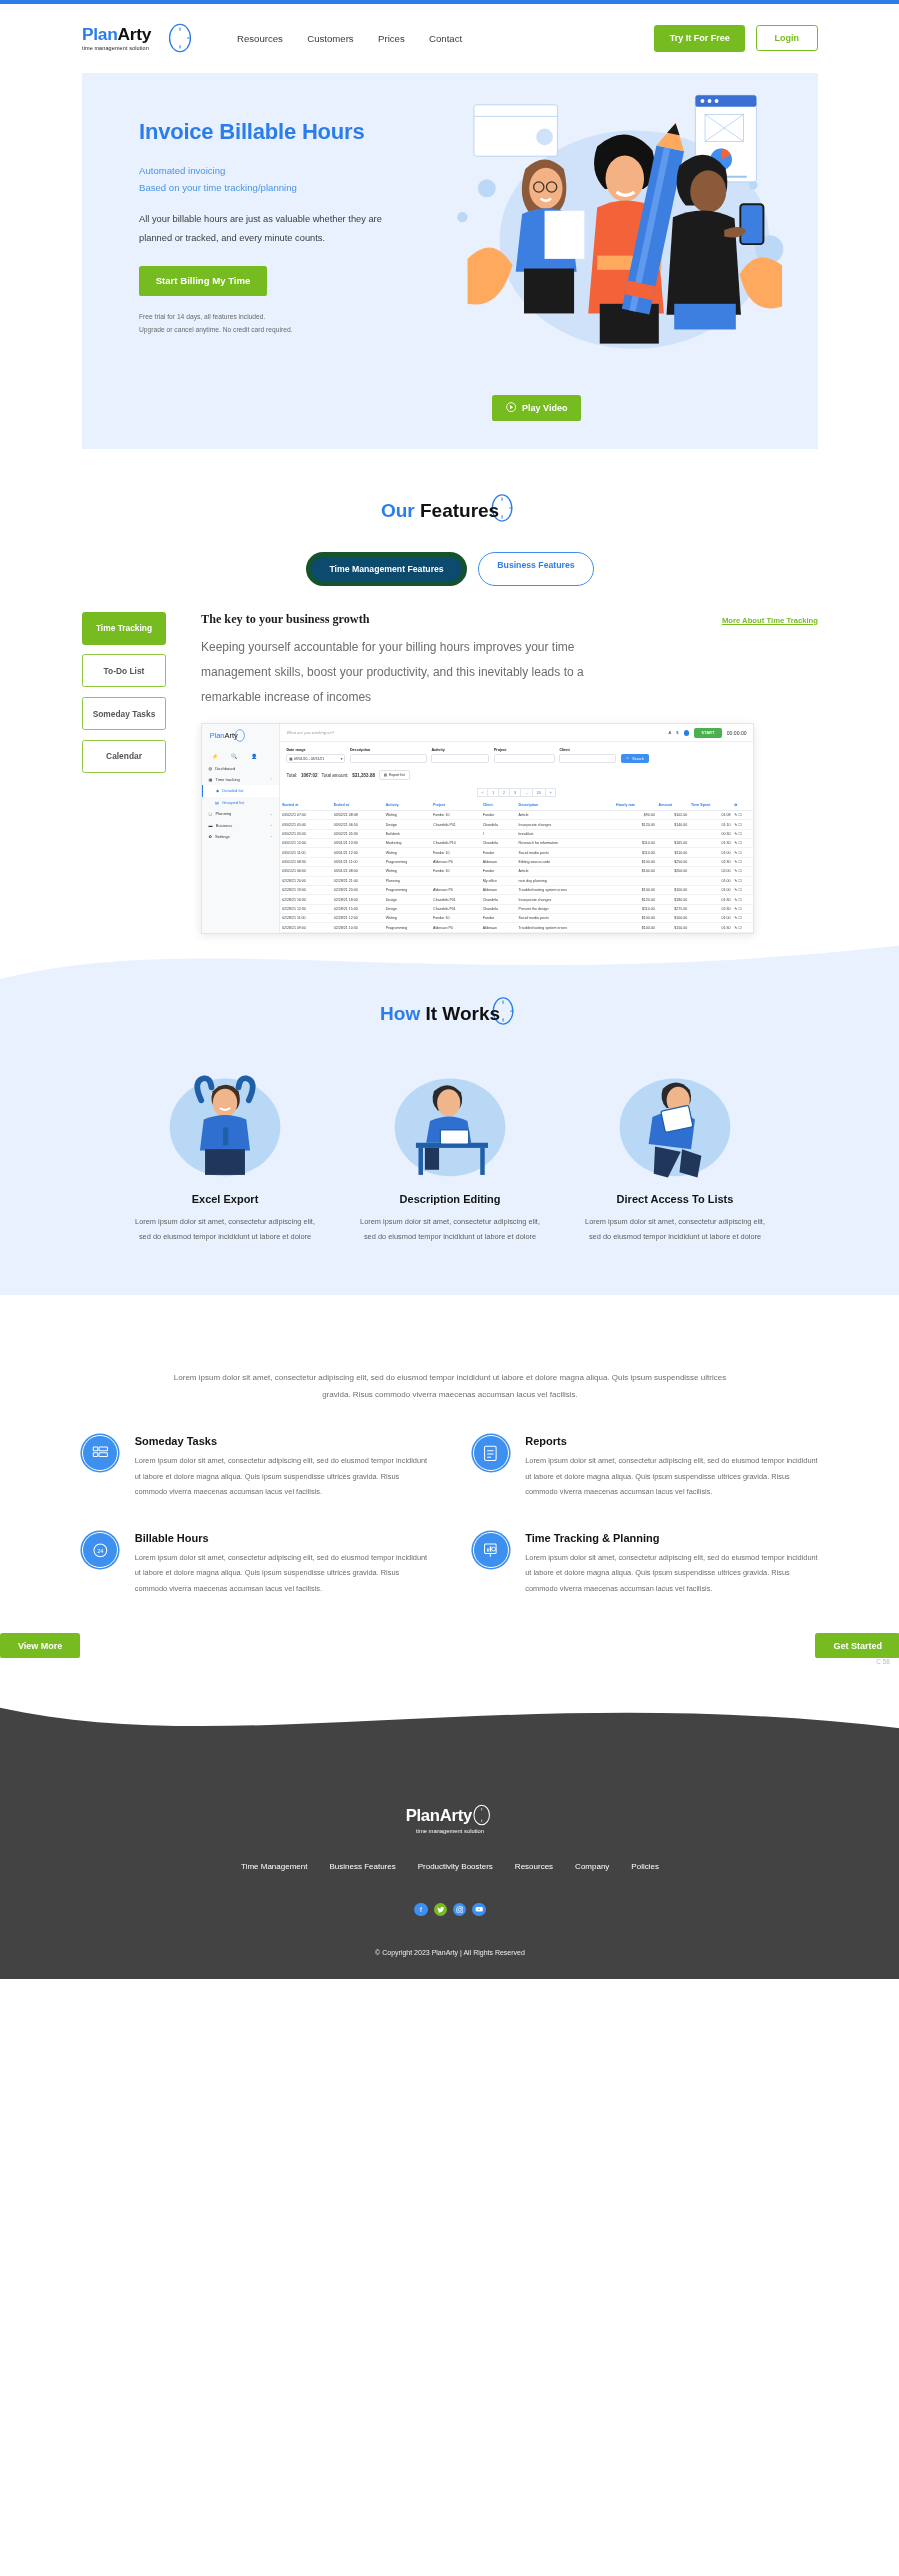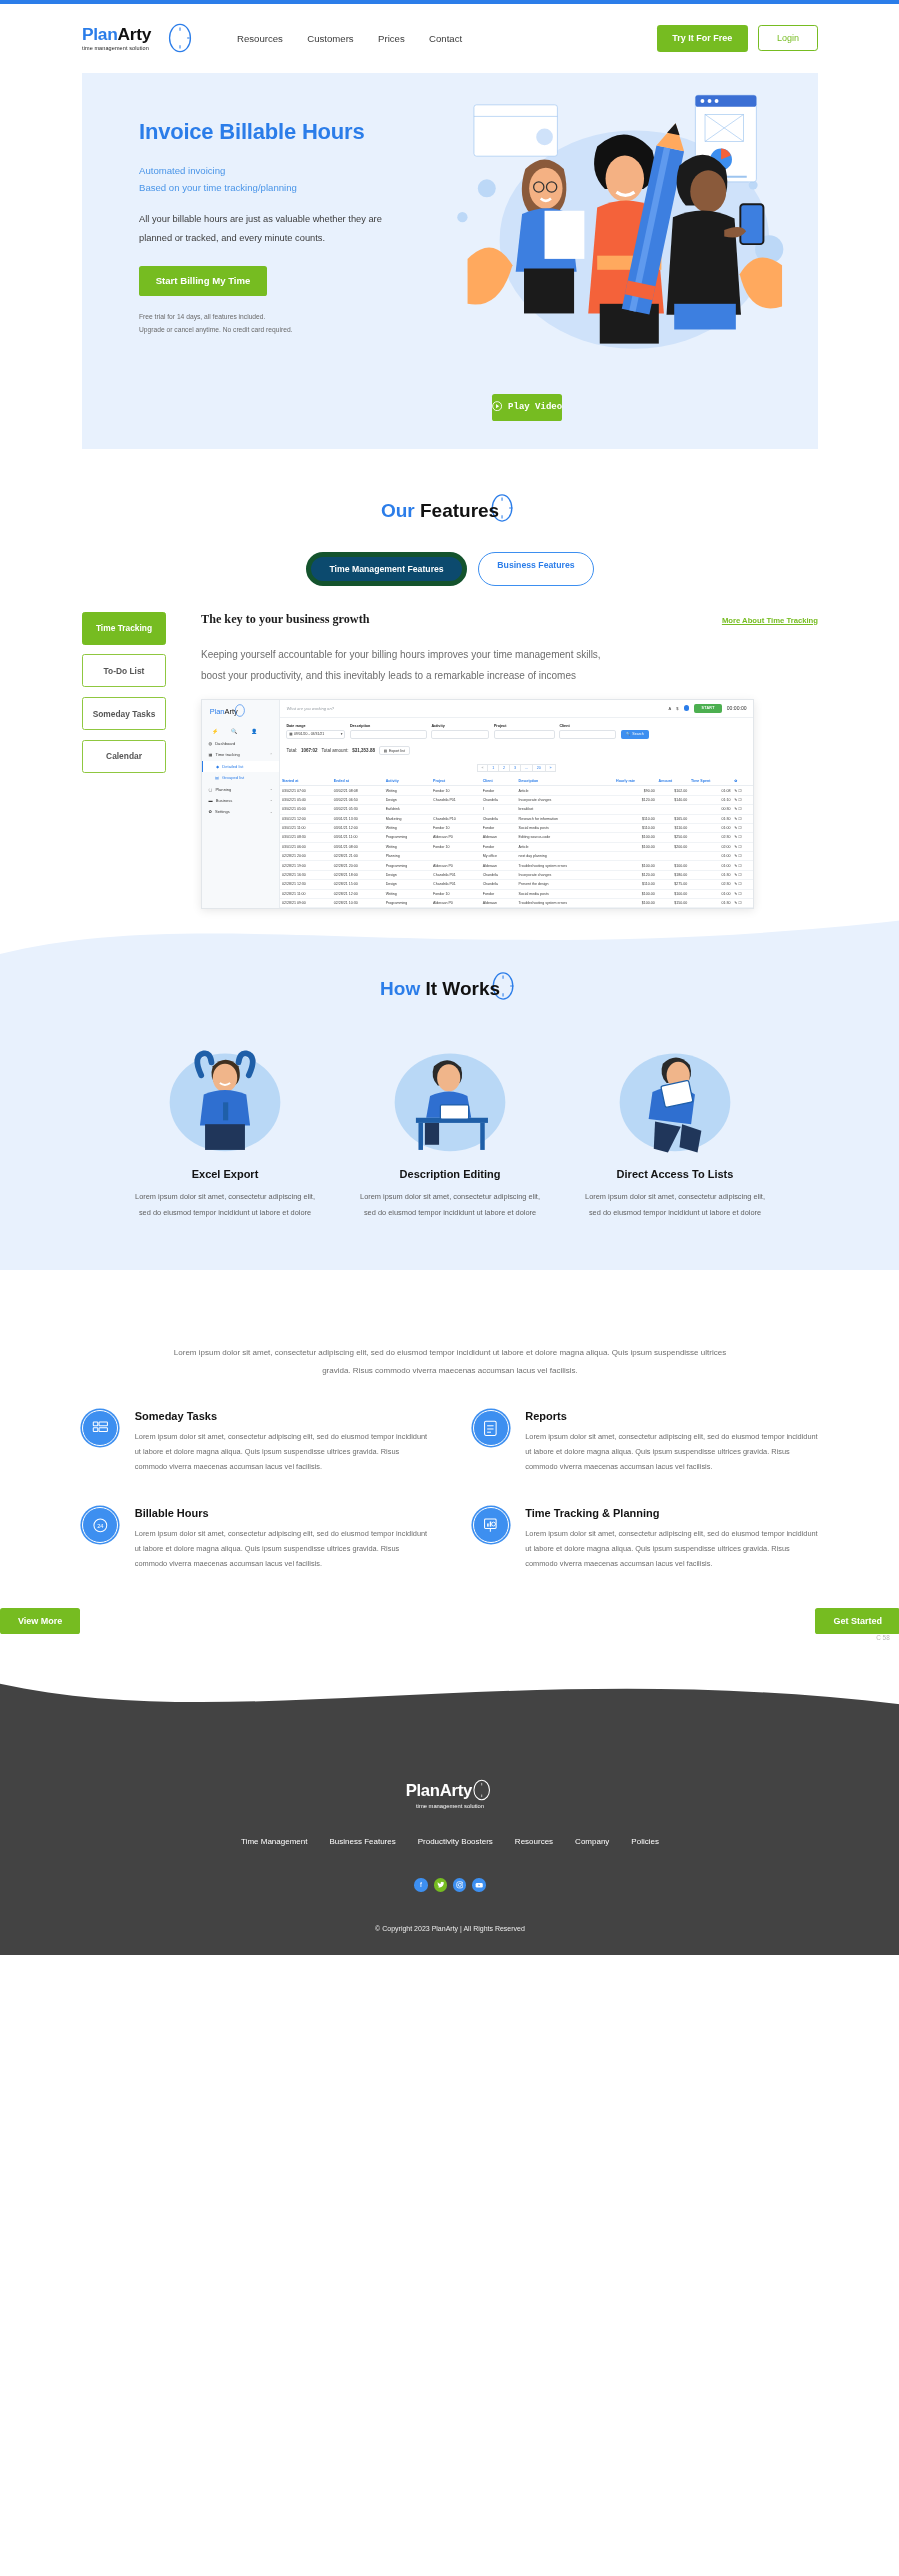--- a/index.html
+++ b/index.html
@@ -14,32 +14,32 @@
   .logo-wrap{display:flex;align-items:flex-end;position:relative;width:116px;}
   .logo-text{font-family:"Liberation Sans",sans-serif;font-weight:bold;letter-spacing:-0.3px;line-height:1;}
   .logo-plan{color:#2b7de9;font-size:17.4px;}
   .logo-arty{color:#111;font-size:17.4px;}
   .logo-sub{font-size:5.5px;color:#222;letter-spacing:0.1px;margin-top:1.3px;}
   .logo-clock{position:absolute;right:2.6px;top:-2.6px;}
   .nav{display:flex;gap:24.4px;margin-left:39px;}
   .nav a{font-size:9.6px;color:#3b3b3b;text-decoration:none;}
   .header-actions{margin-left:auto;display:flex;gap:10.3px;align-items:center;}
   .btn-green{background:#76bc21;color:#fff;border:none;border-radius:3.2px;padding:8.4px 15.4px;font-size:9px;font-weight:bold;cursor:pointer;}
-  .btn-outline{background:#fff;color:#76bc21;border:1px solid #76bc21;border-radius:3.2px;padding:7px 18px;font-size:9px;font-weight:normal;cursor:pointer;}
+  .btn-outline{background:#fff;color:#76bc21;border:1px solid #76bc21;border-radius:3.2px;padding:7px 18px;font-size:9px;font-weight:bold;cursor:pointer;}
 
   
   .hero{margin:0 82px;background:#e8f1fd;height:376px;position:relative;display:flex;}
   .hero-left{padding:46px 0 0 57px;width:360px;}
   .hero-h1{font-size:22px;color:#2b7de9;font-weight:bold;margin-bottom:18px;letter-spacing:-0.2px;}
   .hero-sub{font-size:9.6px;color:#4a95e8;line-height:1.75;margin-bottom:14px;}
   .hero-body{font-size:9.3px;color:#3c3c3c;line-height:2;width:270px;margin-bottom:18px;}
   .hero-cta{background:#76bc21;color:#fff;border:none;border-radius:2.6px;padding:9.6px 16.7px;font-size:9.6px;font-weight:bold;cursor:pointer;}
   .hero-note{margin-top:15.4px;font-size:6.7px;color:#6a6a6a;line-height:1.9;}
   .hero-right{position:relative;flex:1;}
-  .play-btn{position:absolute;left:50px;bottom:28px;background:#76bc21;color:#fff;border:none;border-radius:2.6px;padding:7px 0;font-size:9px;font-weight:bold;display:flex;align-items:center;gap:5.8px;cursor:pointer;font-family:Liberation Mono, monospace;}
+  .play-btn{position:absolute;left:50px;bottom:28px;background:#76bc21;color:#fff;border:none;border-radius:2.6px;padding:7px 14px;font-size:9px;font-weight:bold;display:flex;align-items:center;gap:5.8px;cursor:pointer;}
 
   
   .sec-title{text-align:center;font-size:19px;font-weight:bold;position:relative;display:inline-block;}
   .sec-title .blue{color:#2b7de9;}
   .sec-title .dark{color:#111;}
   .title-row{text-align:center;}
   .clock-deco{display:inline-block;vertical-align:-5.8px;margin-left:-13px;}
 
   
   .features{padding:44px 0 0;background:#fff;}
@@ -49,21 +49,21 @@
   .tab.idle{background:#fff;color:#2b7de9;border:1px solid #3d8ff0;}
   .feat-body{display:flex;margin:26px 82px 0;}
   .feat-side{width:84px;display:flex;flex-direction:column;gap:9.6px;}
   .side-item{border-radius:2.6px;height:33px;display:flex;align-items:center;justify-content:center;font-size:8.4px;font-weight:bold;cursor:pointer;}
   .side-item.active{background:#76bc21;color:#fff;border:0.6px solid #76bc21;}
   .side-item.idle{background:#fff;color:#555;border:0.6px solid #8fc740;}
   .feat-main{flex:1;margin-left:35px;}
   .feat-head{display:flex;align-items:baseline;}
   .feat-h3{font-size:12.2px;font-weight:bold;color:#1c1c1c;font-family:Liberation Serif, serif;}
   .feat-link{margin-left:auto;font-size:7.7px;color:#76bc21;text-decoration:underline;font-weight:bold;}
-  .feat-p{font-size:10px;color:#6d6d6d;line-height:2.1;margin-top:17px;width:424px;}
+  .feat-p{font-size:12px;color:#6d6d6d;line-height:2.1;margin-top:8px;width:424px;}
 
   
   .app{margin-top:13px;width:553px;background:#fff;border:0.6px solid #e2e6ea;box-shadow:0 1.9px 9px rgba(0,0,0,.10);display:flex;font-size:4px;color:#333;}
   .app-side{width:78px;background:#f7f9fb;border-right:0.6px solid #e8ecf0;padding-bottom:13px;}
   .app-logo{height:23px;display:flex;align-items:center;padding-left:7.7px;position:relative;}
   .app-logo .logo-plan{font-size:7.4px;}
   .app-logo .logo-arty{font-size:7.4px;}
   .app-icons{display:flex;gap:13px;padding:5.1px 0 3.9px 10.3px;color:#2b7de9;font-size:5.1px;}
   .app-nav-item{display:flex;align-items:center;gap:3.2px;padding:3.2px 6.4px;color:#3a3a3a;font-size:4.1px;}
   .app-nav-item .chev{margin-left:auto;color:#666;font-size:3.5px;}

